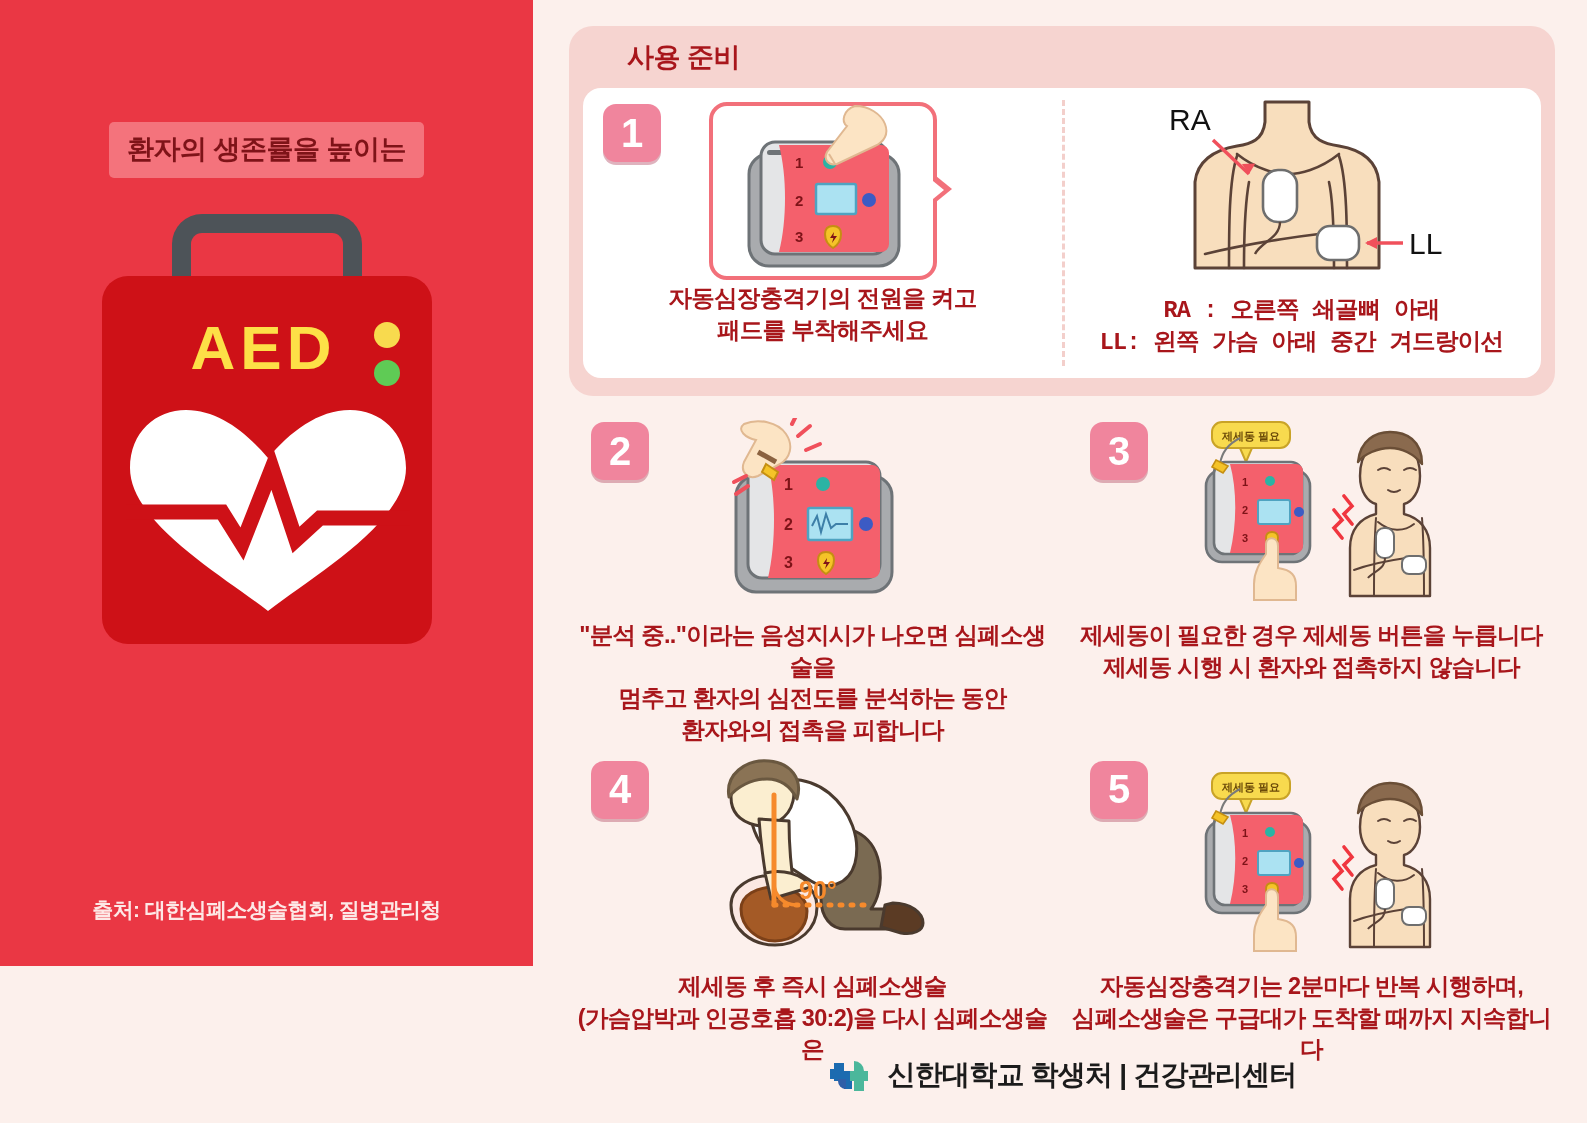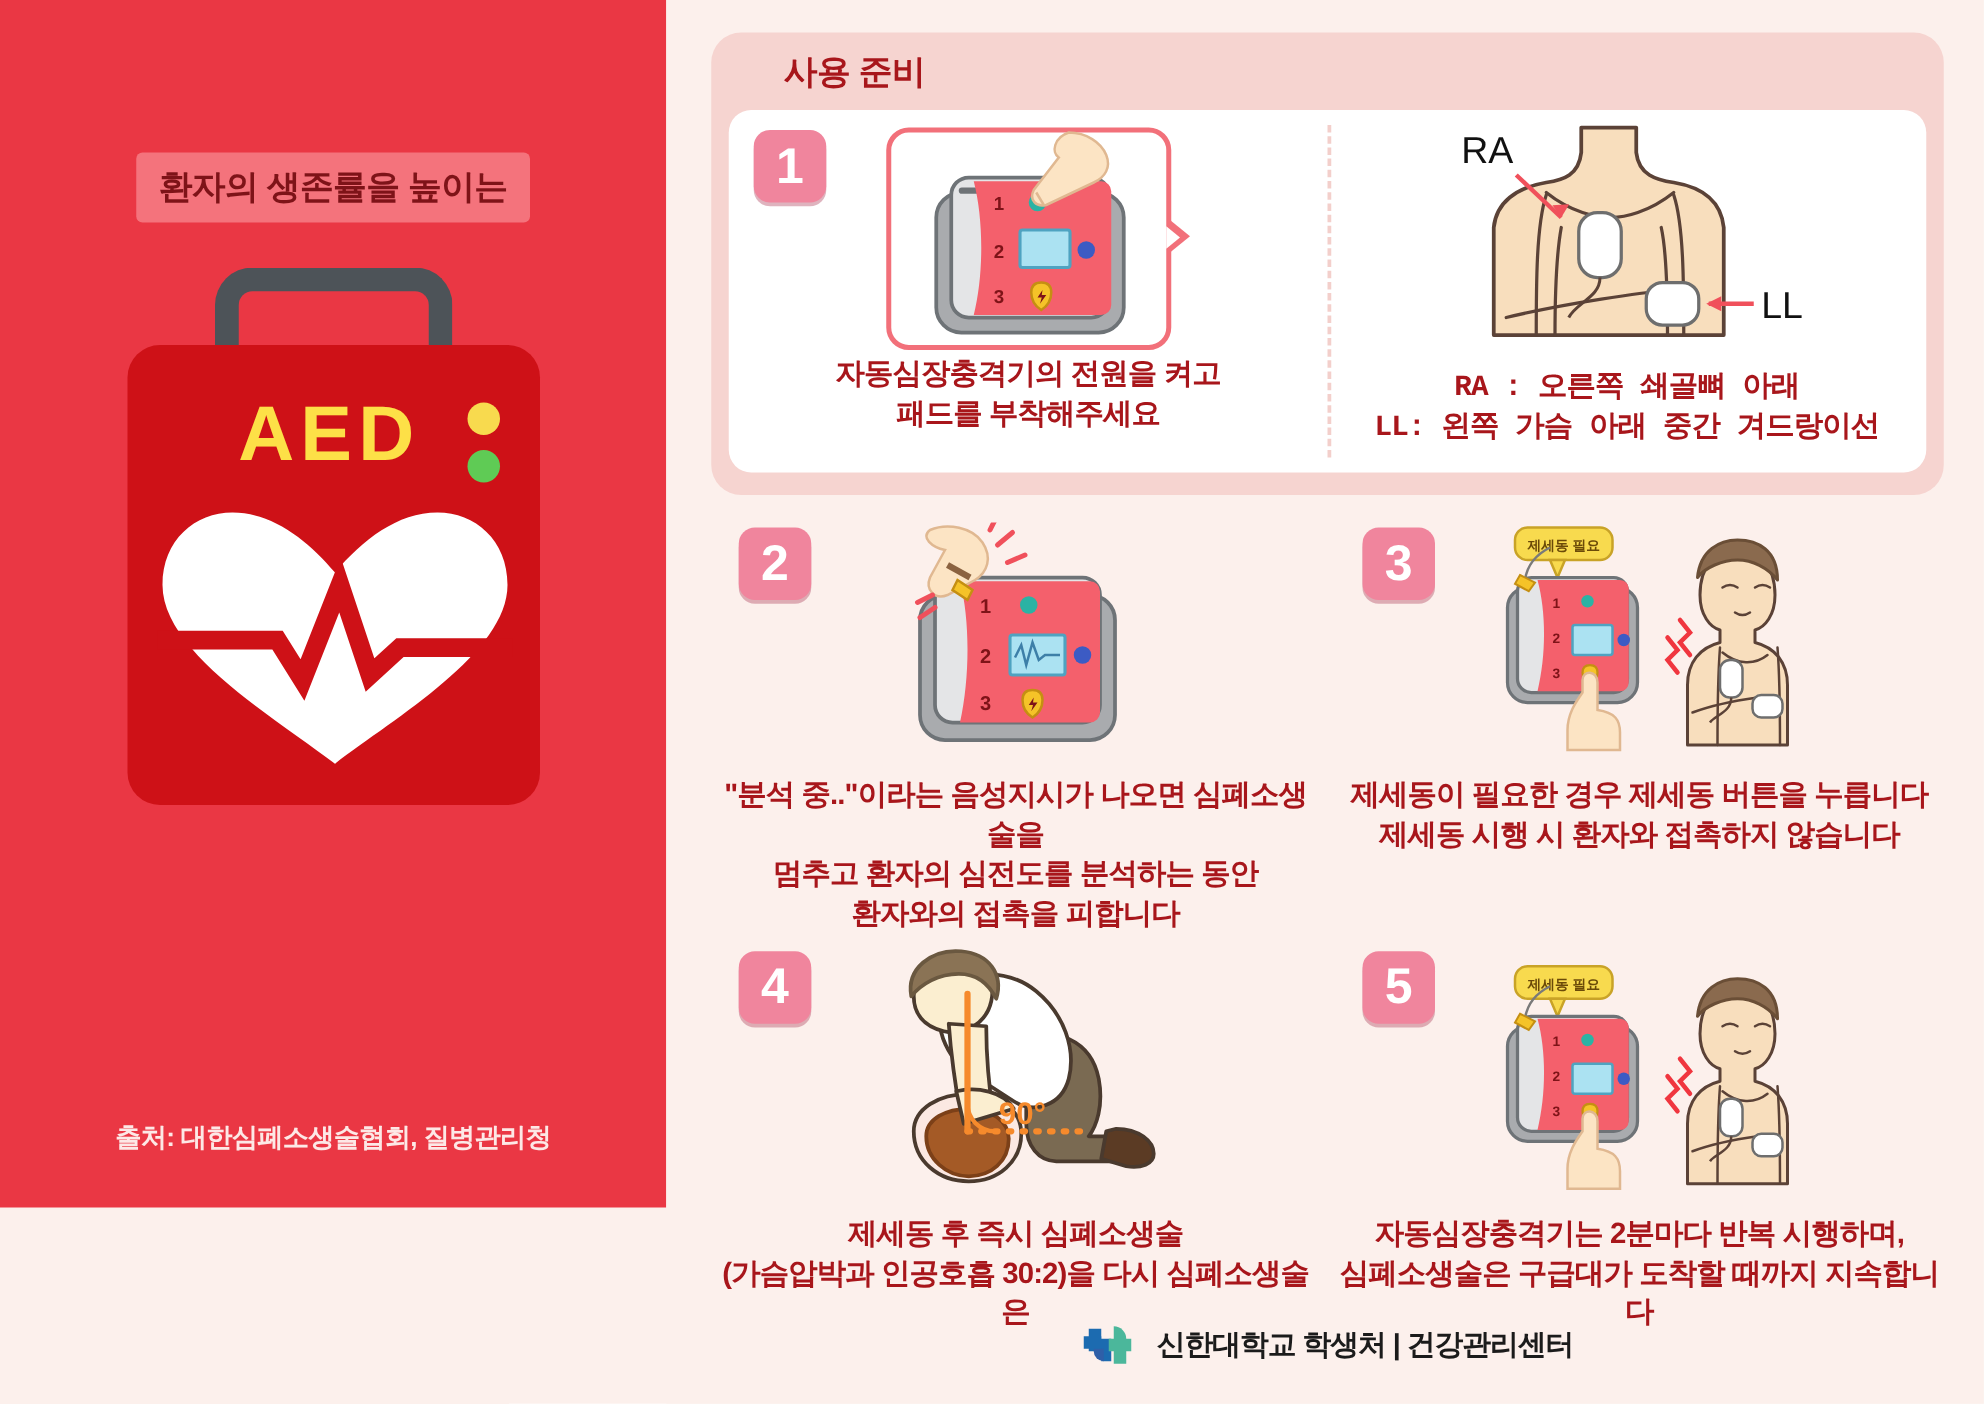--- a/index.html
+++ b/index.html
@@ -237,21 +237,21 @@
   #footer {
     position: absolute;
     bottom: 26px; left: 0; right: 0;
     display: flex;
     align-items: center;
     justify-content: center;
     gap: 16px;
   }
   #footer-text {
     color: #1B1B1B;
-    font-size: 23px;
+    font-size: 28px;
     font-weight: bold;
     letter-spacing: -0.8px;
   }
   svg { display: block; }
 </style>
 </head>
 <body>
 
 <div id="poster">
 

